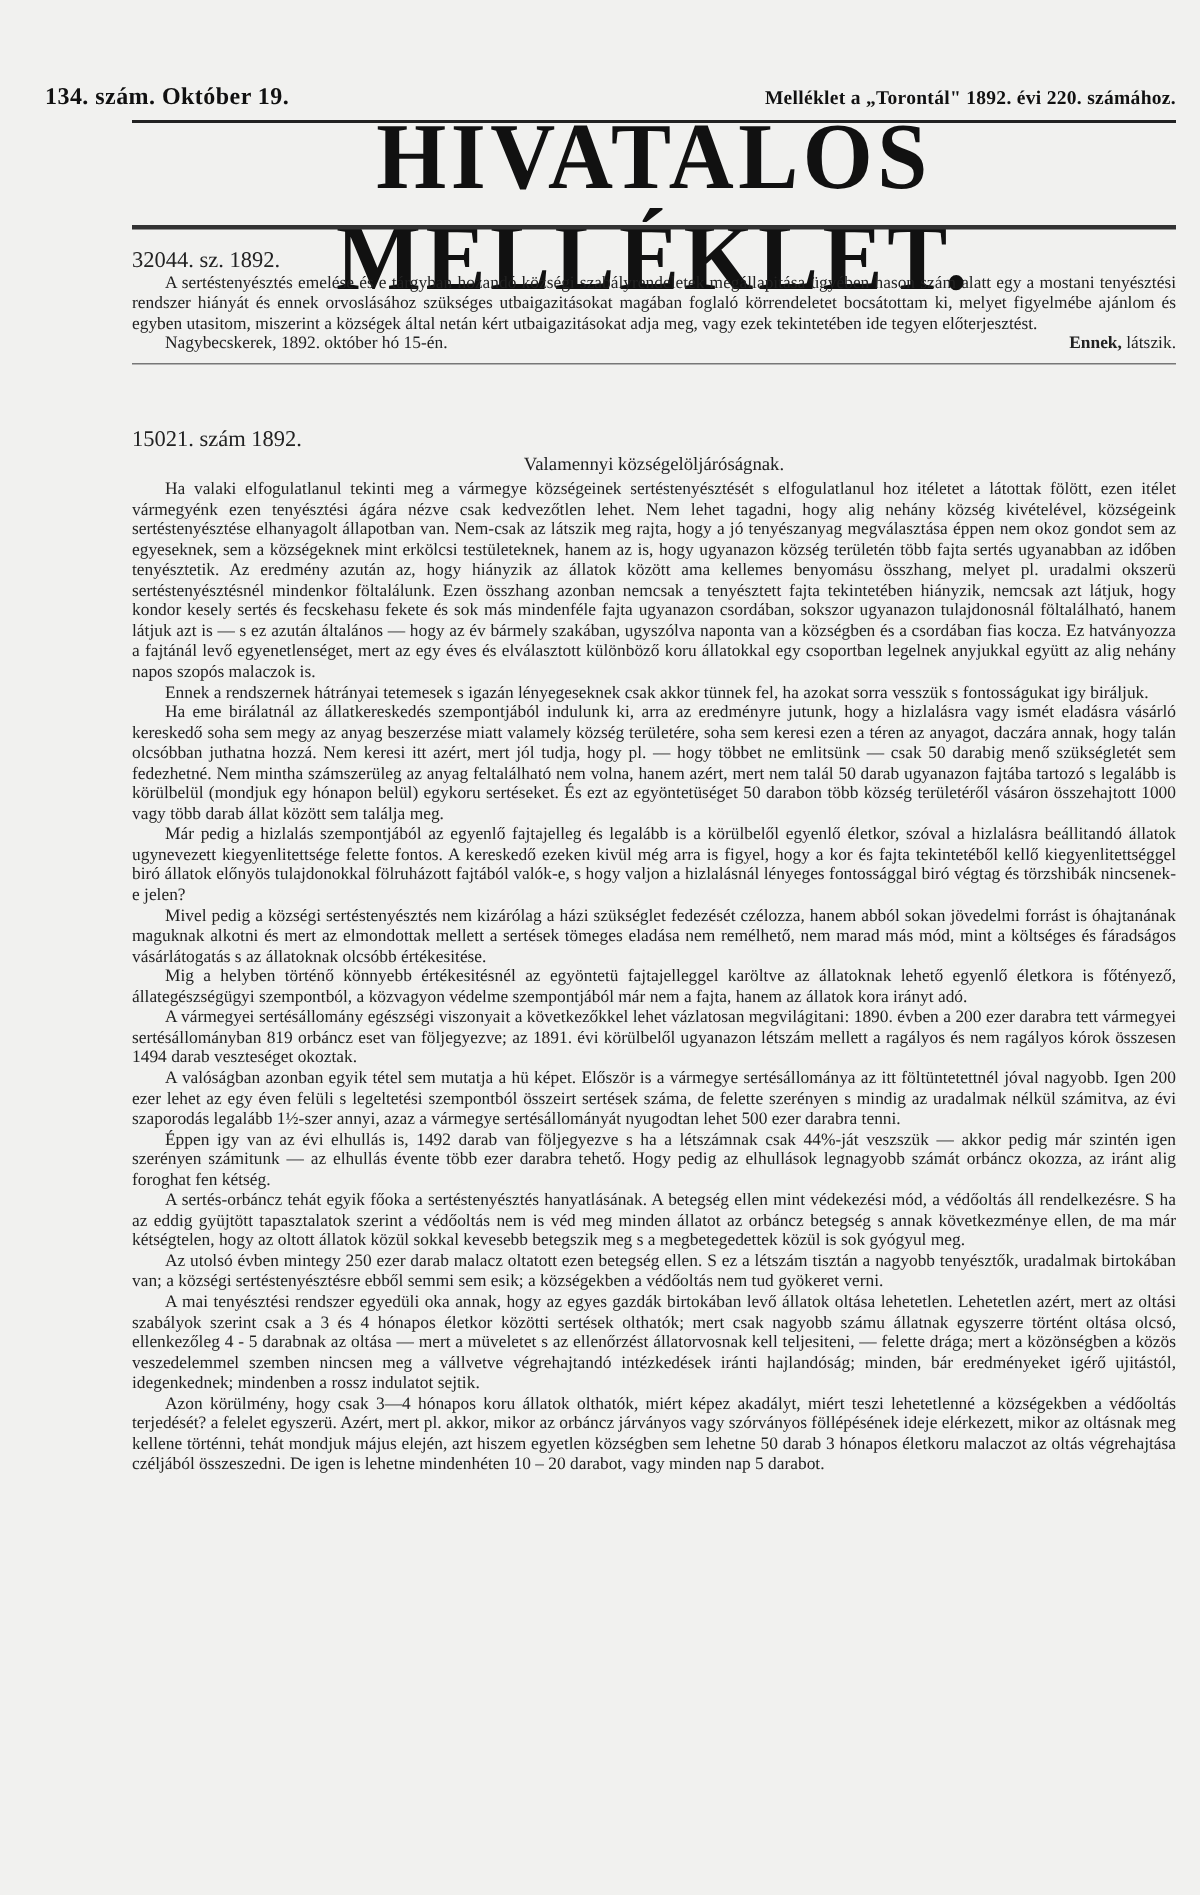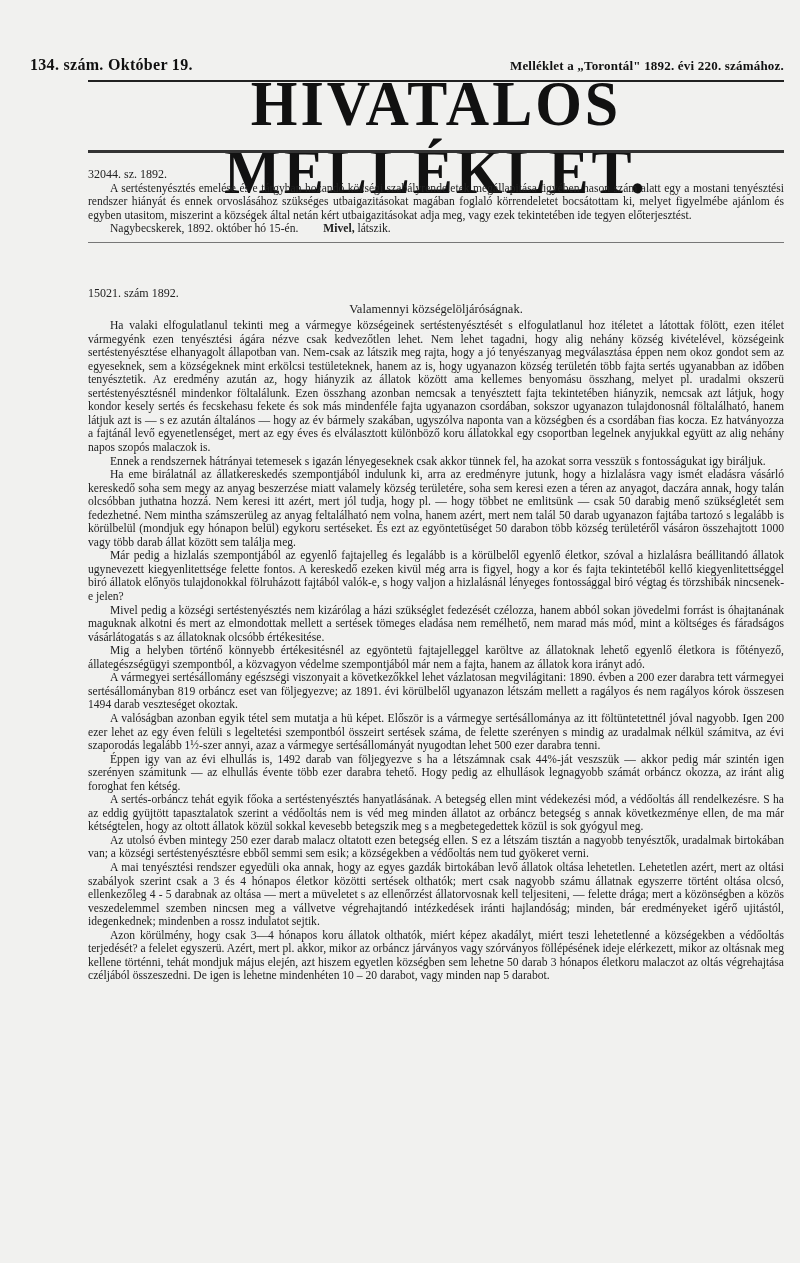--- a/index.html
+++ b/index.html
@@ -25,24 +25,24 @@
     font-family: "Liberation Serif", serif; font-weight: bold;
     font-size: 60px; line-height: 64px; letter-spacing: 3px;
     transform: scaleY(1.05); color: #111;
   }
   .body-text {
     position: absolute; left: 88px; width: 696px;
     font-family: "Liberation Serif", serif;
     font-size: 11.6px; line-height: 13.55px; text-align: justify;
     color: #222;
   }
-  .ref { font-size: 12px; margin: 0; }
+  .ref { font-size: 15px; margin: 0; }
   .addr { text-align: center; font-size: 12.5px; margin: 2px 0 3px; }
   .para { text-indent: 22px; margin: 0; }
-  .sig-row { display: flex; justify-content: flex-start; margin: 0; gap: 25px; }
+  .sig-row { display: flex; justify-content: space-between; margin: 0; gap: 25px; }
   .sig-row .place { padding-left: 22px; }
   .sig-name b { font-weight: bold; }
   .sep { height: 1px; background: #777; margin: 6px 0 4px; }
 </style>
 </head>
 <body>
 
 <div>
   <div class="masthead-line">
     <span class="masthead-left">134. szám. Október 19.</span>
@@ -51,21 +51,21 @@
   <div class="rule-thin" style="top:80px;"></div>
   <div class="title">HIVATALOS MELLÉKLET.</div>
   <div class="rule-double" style="top:150px;"></div>
 </div>
 
 <div class="body-text" style="top:168px;">
   <p class="ref">32044. sz. 1892.</p>
   <p class="para">A sertéstenyésztés emelése és e tárgyban hozandó községi szabályrendeletek megállapitása ügyében hason szám alatt egy a mostani tenyésztési rendszer hiányát és ennek orvoslásához szükséges utbaigazitásokat magában foglaló körrendeletet bocsátottam ki, melyet figyelmébe ajánlom és egyben utasitom, miszerint a községek által netán kért utbaigazitásokat adja meg, vagy ezek tekintetében ide tegyen előterjesztést.</p>
   <div class="sig-row">
     <span class="place">Nagybecskerek, 1892. október hó 15-én.</span>
-    <span class="sig-name"><b>Mivel,</b> <span>látszik.</span></span>
+    <span class="sig-name"><b>Ennek,</b> <span>látszik.</span></span>
   </div>
   <div class="sep"></div>
 </div>
 
 <div class="body-text" style="top:287px;">
   <p class="ref">15021. szám 1892.</p>
   <p class="addr">Valamennyi községelöljáróságnak.</p>
   <p class="para">Ha valaki elfogulatlanul tekinti meg a vármegye községeinek sertéstenyésztését s elfogulatlanul hoz itéletet a látottak fölött, ezen itélet vármegyénk ezen tenyésztési ágára nézve csak kedvezőtlen lehet. Nem lehet tagadni, hogy alig nehány község kivételével, községeink sertéstenyésztése elhanyagolt állapotban van. Nem-csak az látszik meg rajta, hogy a jó tenyészanyag megválasztása éppen nem okoz gondot sem az egyeseknek, sem a községeknek mint erkölcsi testületeknek, hanem az is, hogy ugyanazon község területén több fajta sertés ugyanabban az időben tenyésztetik. Az eredmény azután az, hogy hiányzik az állatok között ama kellemes benyomásu összhang, melyet pl. uradalmi okszerü sertéstenyésztésnél mindenkor föltalálunk. Ezen összhang azonban nemcsak a tenyésztett fajta tekintetében hiányzik, nemcsak azt látjuk, hogy kondor kesely sertés és fecskehasu fekete és sok más mindenféle fajta ugyanazon csordában, sokszor ugyanazon tulajdonosnál föltalálható, hanem látjuk azt is — s ez azután általános — hogy az év bármely szakában, ugyszólva naponta van a községben és a csordában fias kocza. Ez hatványozza a fajtánál levő egyenetlenséget, mert az egy éves és elválasztott különböző koru állatokkal egy csoportban legelnek anyjukkal együtt az alig nehány napos szopós malaczok is.</p>
   <p class="para">Ennek a rendszernek hátrányai tetemesek s igazán lényegeseknek csak akkor tünnek fel, ha azokat sorra vesszük s fontosságukat igy biráljuk.</p>
   <p class="para">Ha eme birálatnál az állatkereskedés szempontjából indulunk ki, arra az eredményre jutunk, hogy a hizlalásra vagy ismét eladásra vásárló kereskedő soha sem megy az anyag beszerzése miatt valamely község területére, soha sem keresi ezen a téren az anyagot, daczára annak, hogy talán olcsóbban juthatna hozzá. Nem keresi itt azért, mert jól tudja, hogy pl. — hogy többet ne emlitsünk — csak 50 darabig menő szükségletét sem fedezhetné. Nem mintha számszerüleg az anyag feltalálható nem volna, hanem azért, mert nem talál 50 darab ugyanazon fajtába tartozó s legalább is körülbelül (mondjuk egy hónapon belül) egykoru sertéseket. És ezt az egyöntetüséget 50 darabon több község területéről vásáron összehajtott 1000 vagy több darab állat között sem találja meg.</p>

